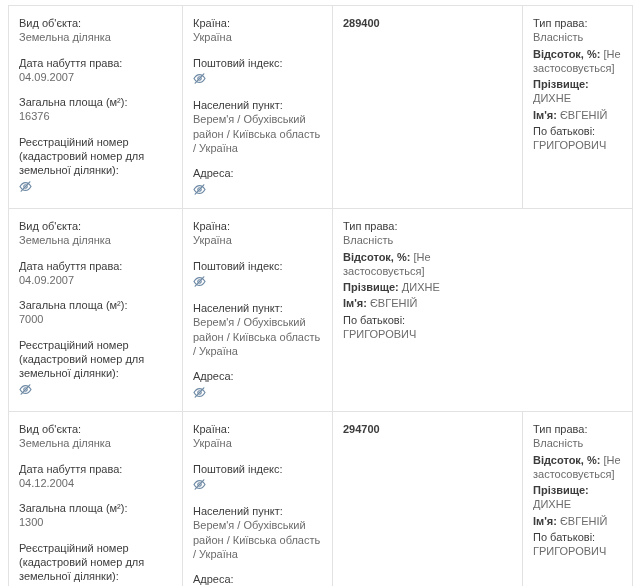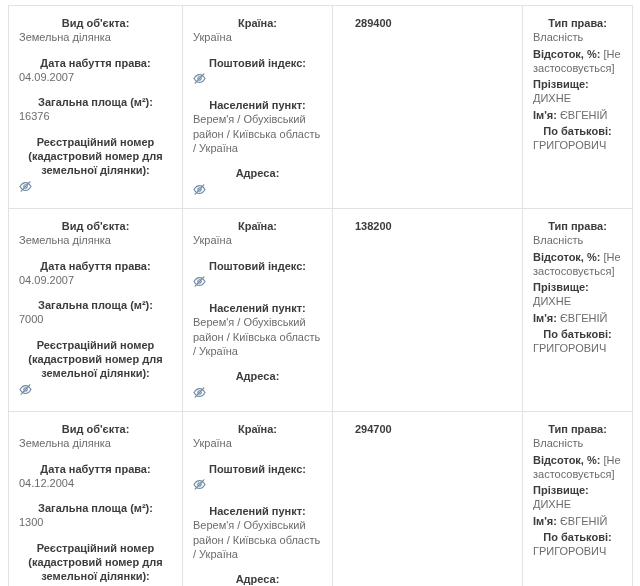--- a/index.html
+++ b/index.html
@@ -28,30 +28,29 @@
     border-right: 1px solid #e2e2e2;
     padding: 10px;
     line-height: 1.3;
     overflow: hidden;
   }
   .cell:last-child { border-right: none; }
   .field { margin-bottom: 11px; }
   .field:last-child { margin-bottom: 0; }
   .lbl {
     display: block;
-    font-weight: 700;
+    font-weight: 400;
     color: #3c3c3c;
-    text-align: center;
   }
   .lbl-inline {
     font-weight: 700;
     color: #3c3c3c;
   }
   .val { color: #6b6b6b; }
-  .amount { font-weight: 700; color: #3c3c3c; margin-left: 12px; }
+  .amount { font-weight: 700; color: #3c3c3c; }
   .rights p { margin-bottom: 2px; line-height: 1.3; }
   .eye-wrap { display: inline-block; margin-top: 3px; line-height: 0; }
 </style>
 </head>
 <body>
 
 <div class="decl-table">
   <div class="rows-wrap">
   <div class="row">
 
@@ -191,23 +190,20 @@
         <span class="eye-wrap">
           <svg width="13" height="11" viewBox="0 0 16 14" fill="none" stroke="#6f8aa5" stroke-width="1.5" stroke-linecap="round">
             <path d="M1 7 C3 3.5 5.5 2 8 2 C10.5 2 13 3.5 15 7 C13 10.5 10.5 12 8 12 C5.5 12 3 10.5 1 7 Z"></path>
             <circle cx="8" cy="7" r="2.2"></circle>
             <line x1="2.5" y1="13" x2="13.5" y2="1"></line>
           </svg>
         </span>
       </div>
     </div>
 
-    <div class="cell">
-      <span class="amount">138200</span>
-    </div>
 
     <div class="cell rights">
       <p>
         <span class="lbl">Тип права:</span>
         <span class="val">Власність</span>
       </p>
       <p>
         <span class="lbl-inline">Відсоток, %:</span>
         <span class="val">[Не застосовується]</span>
       </p>

